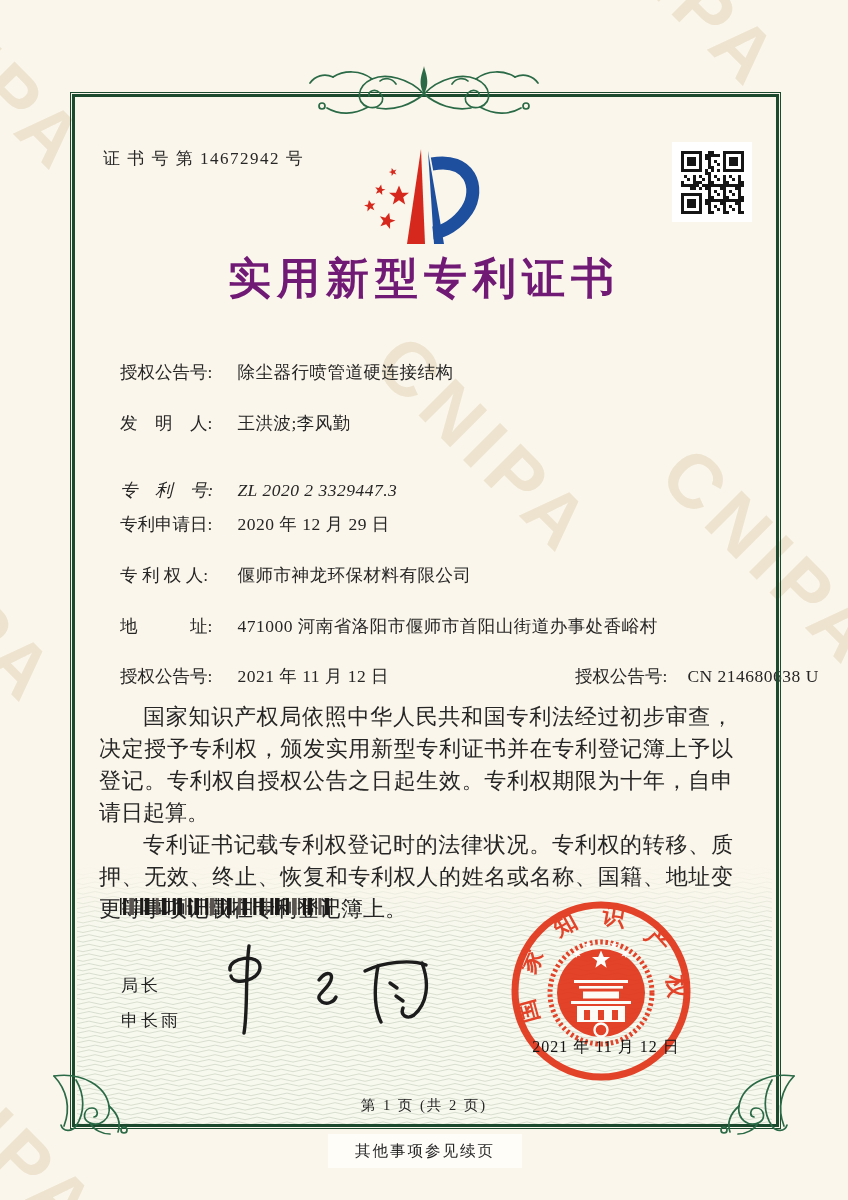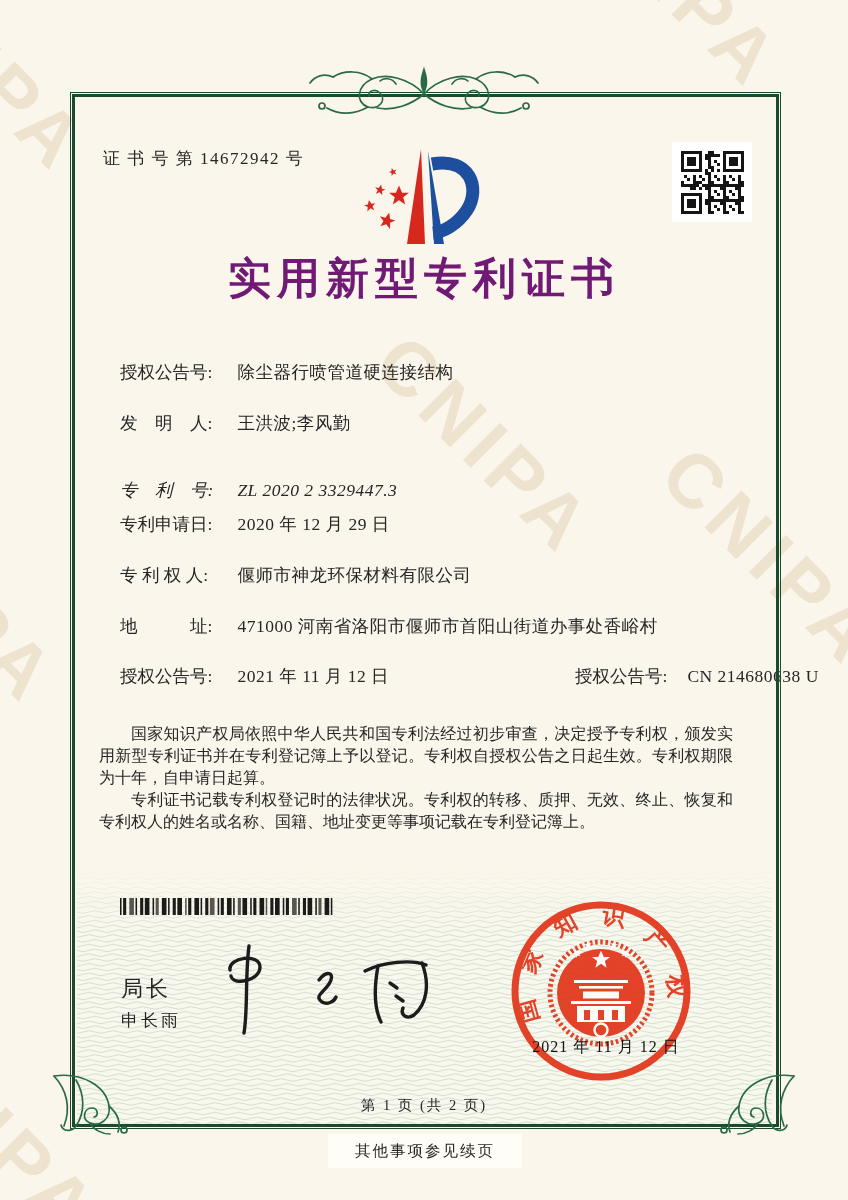--- a/index.html
+++ b/index.html
@@ -35,25 +35,25 @@
     position:absolute;left:0;top:250px;width:100%;z-index:2;
     text-align:center;font-size:43px;font-weight:700;letter-spacing:6px;color:#701a75;
   }
   
   .frow{position:absolute;left:120px;z-index:2;font-size:17.5px;white-space:nowrap;}
   .flabel{display:inline-block;width:113px;}
   .fvalue{letter-spacing:.5px;}
   .frow2{position:absolute;left:455px;top:0;}
   .frow2 .flabel{width:108px;}
   
-  .paras{position:absolute;left:99px;top:701px;width:634px;z-index:2;font-size:16px;line-height:22px;text-align:justify;margin-top:22px;}
+  .paras{position:absolute;left:99px;top:701px;width:634px;z-index:2;font-size:22px;line-height:32px;text-align:justify;}
   .paras p{margin:0;text-indent:2em;}
   
   .barcode{position:absolute;left:120px;top:898px;z-index:2;}
-  .director{position:absolute;left:121px;top:974px;z-index:2;font-size:22px;letter-spacing:3px;}
+  .director{position:absolute;left:121px;top:974px;z-index:2;font-size:17px;letter-spacing:3px;}
   .director-name{position:absolute;left:121px;top:1009px;z-index:2;font-size:17px;letter-spacing:3px;}
   .signature{position:absolute;left:215px;top:936px;z-index:2;}
   .seal{position:absolute;left:506px;top:896px;z-index:2;}
   .seal-date{position:absolute;left:516px;top:1037px;width:180px;z-index:2;font-size:16px;color:#141414;text-align:center;letter-spacing:1px;white-space:nowrap;}
   .pageno{position:absolute;left:0;top:1096px;width:100%;z-index:2;text-align:center;font-size:14.5px;letter-spacing:2px;}
   .note{
     position:absolute;left:328px;top:1134px;width:194px;height:34px;z-index:2;background:#fffdf8;
     display:flex;align-items:center;justify-content:center;font-size:15.5px;letter-spacing:2px;
   }
 </style>

